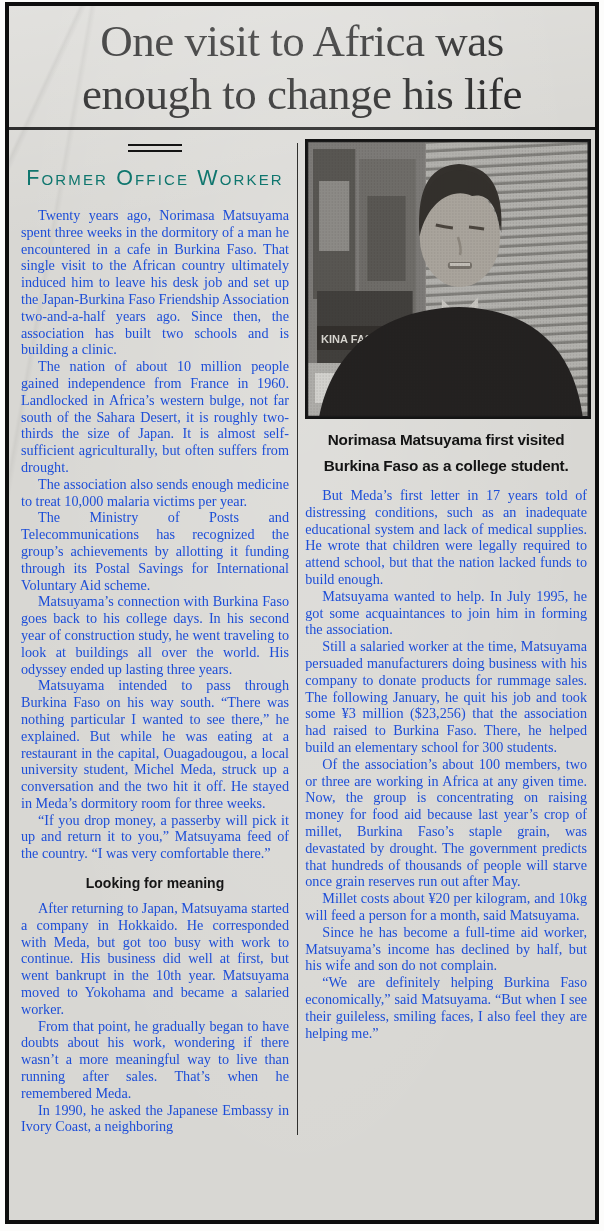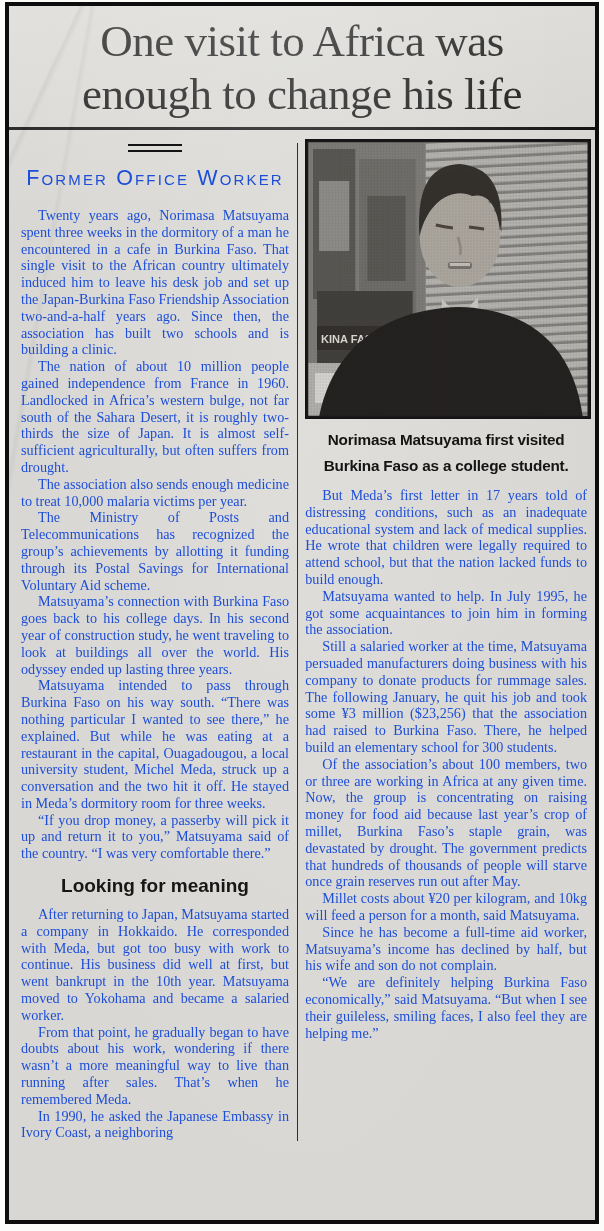--- a/index.html
+++ b/index.html
@@ -18,26 +18,26 @@
   .headline-rule{height:3px;background:#121212;margin-top:6px;}
   .columns{display:flex;align-items:stretch;padding:9px 8px 0 12px;position:relative;}
   .col-left{width:268px;flex:0 0 268px;}
   .col-divider{width:2px;background:#30302e;margin:4px 8px 0 8px;}
   .col-right{flex:1 1 auto;min-width:0;}
   .kicker-ornament{width:54px;margin:5px auto 10px auto;}
   .kicker-ornament .bar{height:2px;background:#141414;}
   .kicker-ornament .bar + .bar{margin-top:4px;}
   .kicker{margin:0 0 12px 0;text-align:center;font-family:"Liberation Sans",sans-serif;
           font-weight:400;font-variant:small-caps;font-size:21.5px;line-height:33px;
-          letter-spacing:0.10em;color:#1d4ed8;}
+          letter-spacing:0.10em;color:#0f766e;}
   p.b{margin:0;font-size:14.2px;line-height:16.8px;text-align:justify;text-indent:17px;
       color:#1d4ed8;}
   p.b.flush{text-indent:0;}
   .crosshead{margin:13px 0 9px 0;text-align:center;font-family:"Liberation Sans",sans-serif;
-             font-weight:700;font-size:19px;color:#161616;}
+             font-weight:700;font-size:14px;color:#161616;}
   figure{margin:0;}
   .photo{display:block;width:100%;height:276px;border:2px solid #141414;background:#b7b6b2;}
   figcaption{margin:8px 0 8px 0;text-align:center;font-family:"Liberation Sans",sans-serif;
              font-weight:700;font-size:15.3px;line-height:26px;letter-spacing:-0.2px;color:#141414;}
 </style>
 </head>
 <body>
 
 <div class="scan">
   <div class="frame">
@@ -57,21 +57,21 @@
         </div>
         <h2 class="kicker">
           <span style="display:block">Former Office Worker</span>
         </h2>
         <p class="b">Twenty years ago, Norimasa Matsuyama spent three weeks in the dormitory of a man he encountered in a cafe in Burkina Faso. That single visit to the African country ultimately induced him to leave his desk job and set up the Japan-Burkina Faso Friendship Association two-and-a-half years ago. Since then, the association has built two schools and is building a clinic.</p>
         <p class="b">The nation of about 10 million people gained independence from France in 1960. Landlocked in Africa’s western bulge, not far south of the Sahara Desert, it is roughly two-thirds the size of Japan. It is almost self-sufficient agriculturally, but often suffers from drought.</p>
         <p class="b">The association also sends enough medicine to treat 10,000 malaria victims per year.</p>
         <p class="b">The Ministry of Posts and Telecommunications has recognized the group’s achievements by allotting it funding through its Postal Savings for International Voluntary Aid scheme.</p>
         <p class="b">Matsuyama’s connection with Burkina Faso goes back to his college days. In his second year of construction study, he went traveling to look at buildings all over the world. His odyssey ended up lasting three years.</p>
         <p class="b">Matsuyama intended to pass through Burkina Faso on his way south. “There was nothing particular I wanted to see there,” he explained. But while he was eating at a restaurant in the capital, Ouagadougou, a local university student, Michel Meda, struck up a conversation and the two hit it off. He stayed in Meda’s dormitory room for three weeks.</p>
-        <p class="b">“If you drop money, a passerby will pick it up and return it to you,” Matsuyama said of the country. “I was very comfortable there.”</p>
+        <p class="b">“If you drop money, a passerby will pick it up and return it to you,” Matsuyama feed of the country. “I was very comfortable there.”</p>
         <h3 class="crosshead">Looking for meaning</h3>
         <p class="b">After returning to Japan, Matsuyama started a company in Hokkaido. He corresponded with Meda, but got too busy with work to continue. His business did well at first, but went bankrupt in the 10th year. Matsuyama moved to Yokohama and became a salaried worker.</p>
         <p class="b">From that point, he gradually began to have doubts about his work, wondering if there wasn’t a more meaningful way to live than running after sales. That’s when he remembered Meda.</p>
         <p class="b">In 1990, he asked the Japanese Embassy in Ivory Coast, a neighboring</p>
       </div>
 
       <div class="col-divider"></div>
 
       <div class="col-right">
         <figure>

